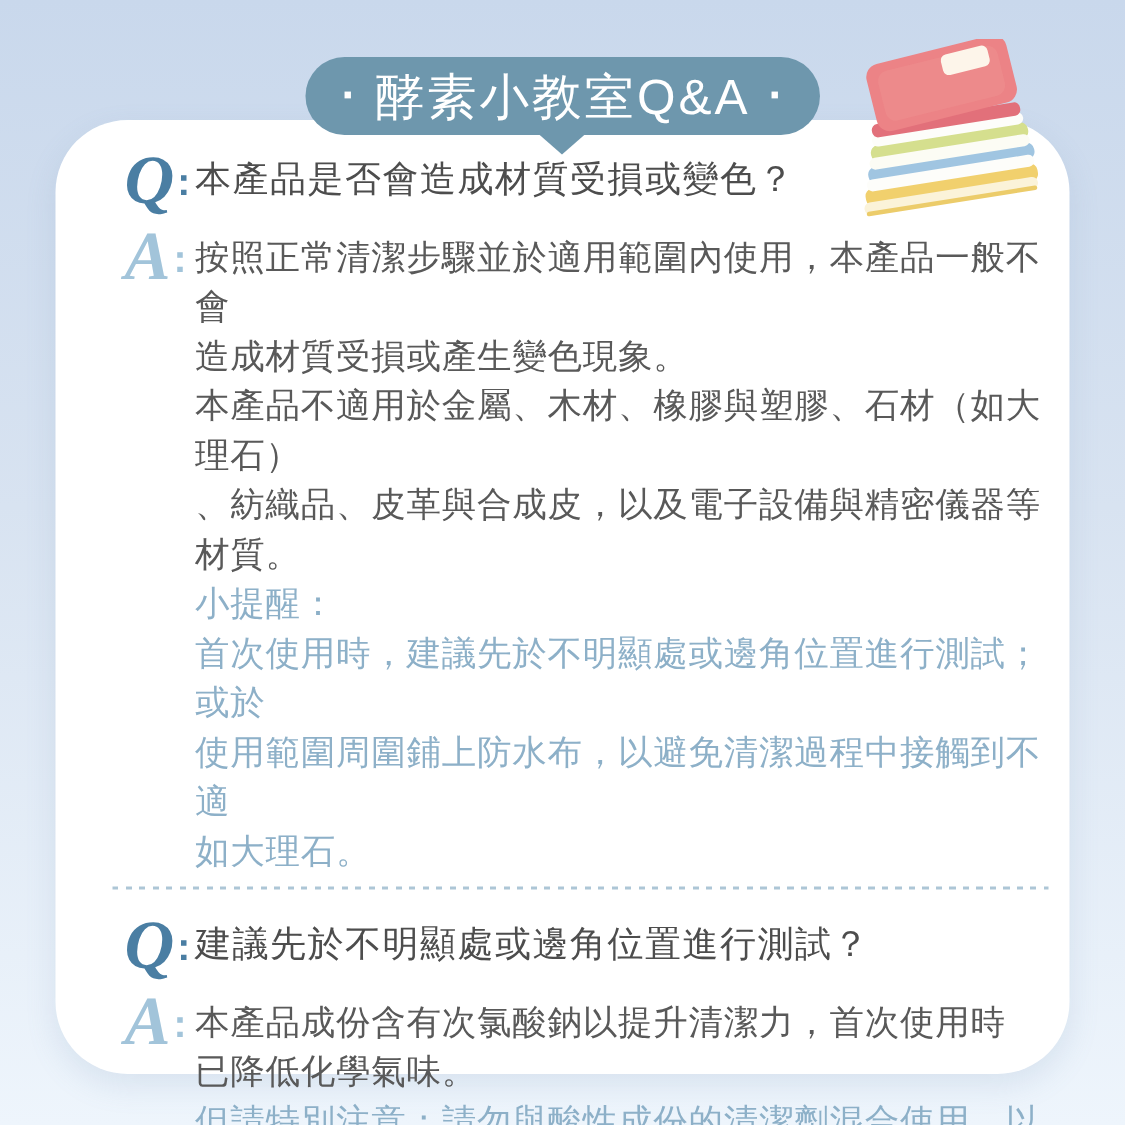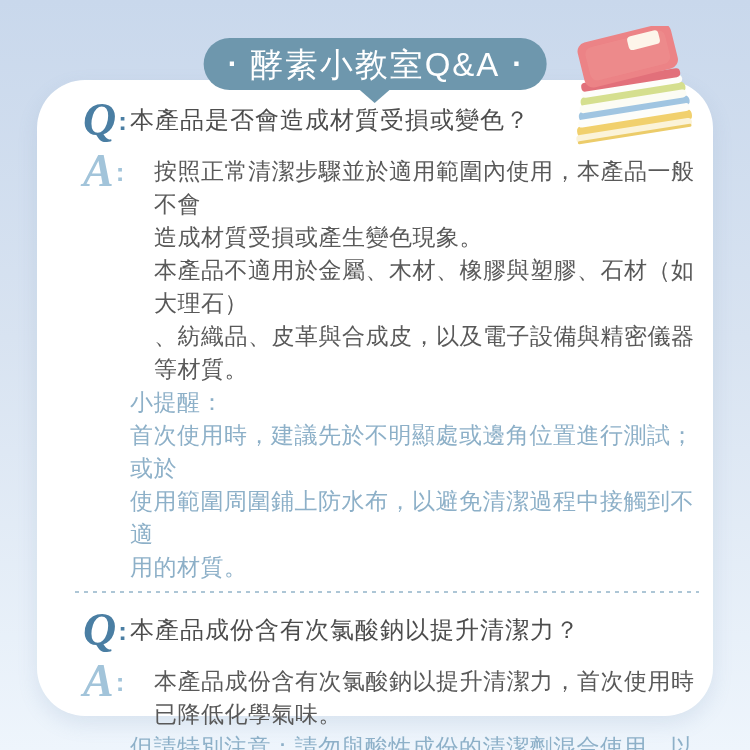--- a/index.html
+++ b/index.html
@@ -86,21 +86,21 @@
     color: var(--question-color, #4d4d4d);
     letter-spacing: 1px;
     line-height: 1.2;
   }
   .answer { width: 586px; padding-top: 5px; }
   .ans, .note {
     font-size: 23px; line-height: 33px;
     letter-spacing: 0.5px;
     white-space: pre-line;
   }
-  .ans  { color: var(--answer-color, #595959); margin-left: 24px; }
+  .ans  { color: var(--answer-color, #595959); }
   .note { color: var(--note-color, #8db0c8); }
   .divider {
     height: 2px;
     margin: 7px 14px 0 38px;
     background: repeating-linear-gradient(90deg,
       var(--divider-color, #adc6d6) 0 4px, transparent 4px 9px);
   }
 </style>
 </head>
 <body>
@@ -124,31 +124,31 @@
       <div class="row a-row">
         <div class="letter a"><span>A</span><span class="cl">:</span></div>
         <div class="answer">
           <div class="ans">按照正常清潔步驟並於適用範圍內使用，本產品一般不會
 造成材質受損或產生變色現象。
 本產品不適用於金屬、木材、橡膠與塑膠、石材（如大理石）
 、紡織品、皮革與合成皮，以及電子設備與精密儀器等材質。</div>
           <div class="note">小提醒：
 首次使用時，建議先於不明顯處或邊角位置進行測試；或於
 使用範圍周圍鋪上防水布，以避免清潔過程中接觸到不適
-用的材質。</div>
+如大理石。</div>
         </div>
       </div>
     </section>
 
     <div class="divider"></div>
 
     <section class="qa-section mid">
       <div class="row q-row">
         <div class="letter q"><span>Q</span><span class="cl">:</span></div>
-        <div class="question">本產品成份含有次氯酸鈉以提升清潔力？</div>
+        <div class="question">建議先於不明顯處或邊角位置進行測試？</div>
       </div>
       <div class="row a-row">
         <div class="letter a"><span>A</span><span class="cl">:</span></div>
         <div class="answer">
           <div class="ans">本產品成份含有次氯酸鈉以提升清潔力，首次使用時
 已降低化學氣味。</div>
           <div class="note">但請特別注意：請勿與酸性成份的清潔劑混合使用，以免
 產生有害氣體。</div>
         </div>
       </div>

